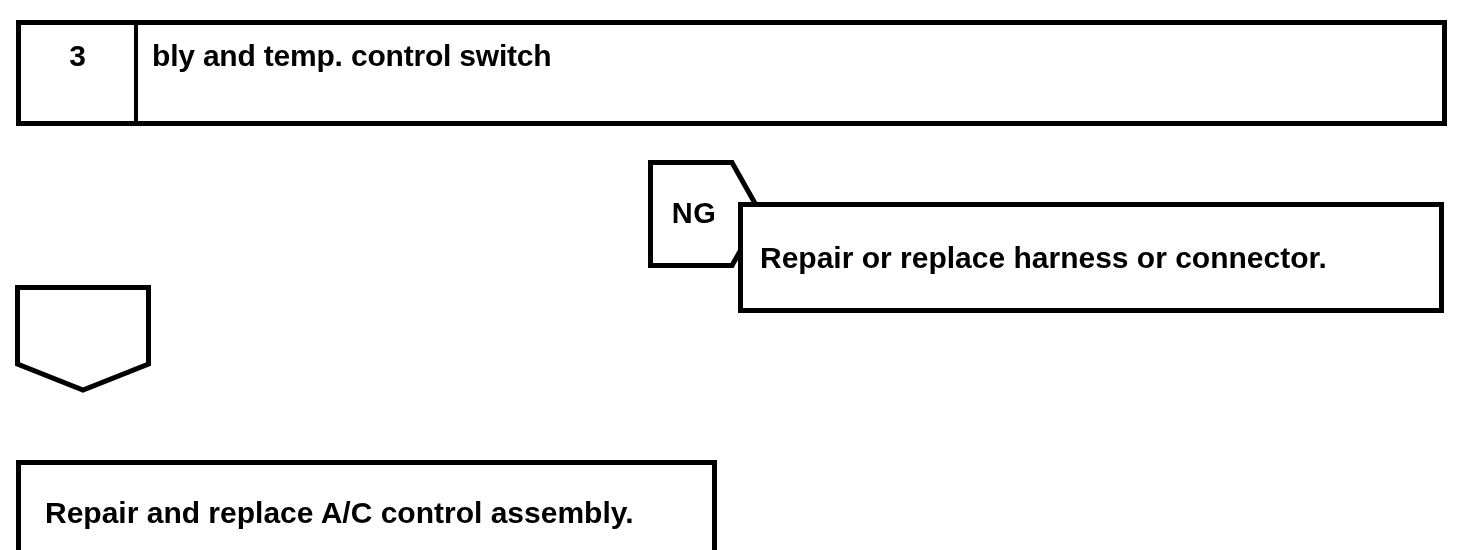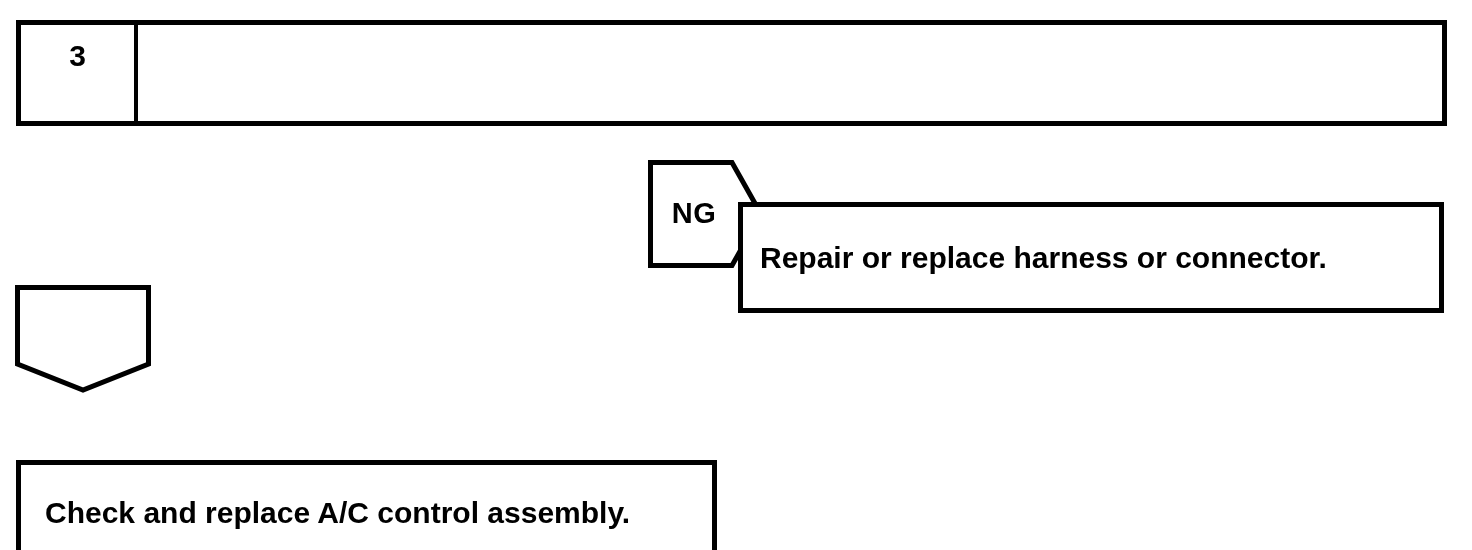--- a/index.html
+++ b/index.html
@@ -121,20 +121,21 @@
     height: 106px;
     padding-left: 24px;
   }
 </style>
 </head>
 <body>
 
 <div class="abs step-box">
   <div class="step-number-cell">3</div>
   <div class="step-text-cell">
+    <span class="text-line">bly and temp. control switch</span>
   </div>
 </div>
 
 <div class="connector ng-connector">
   <svg width="116" height="108" viewBox="0 0 116 108">
     <polygon points="2.5,2.5 84,2.5 113,54 84,105.5 2.5,105.5" fill="#ffffff" stroke="#000000" stroke-width="5"></polygon>
   </svg>
   <span class="connector-label">NG</span>
 </div>
 
@@ -142,14 +143,14 @@
   <span>Repair or replace harness or connector.</span>
 </div>
 
 <div class="connector ok-connector">
   <svg width="136" height="108" viewBox="0 0 136 108">
     <polygon points="2.5,2.5 133.5,2.5 133.5,79 68,105 2.5,79" fill="#ffffff" stroke="#000000" stroke-width="5"></polygon>
   </svg>
 </div>
 
 <div class="abs result-box ok-result-box">
-  <span>Check and replace A/C control assembly.</span>
+  <span>Repair and replace A/C control assembly.</span>
 </div>
 
 </body></html>

